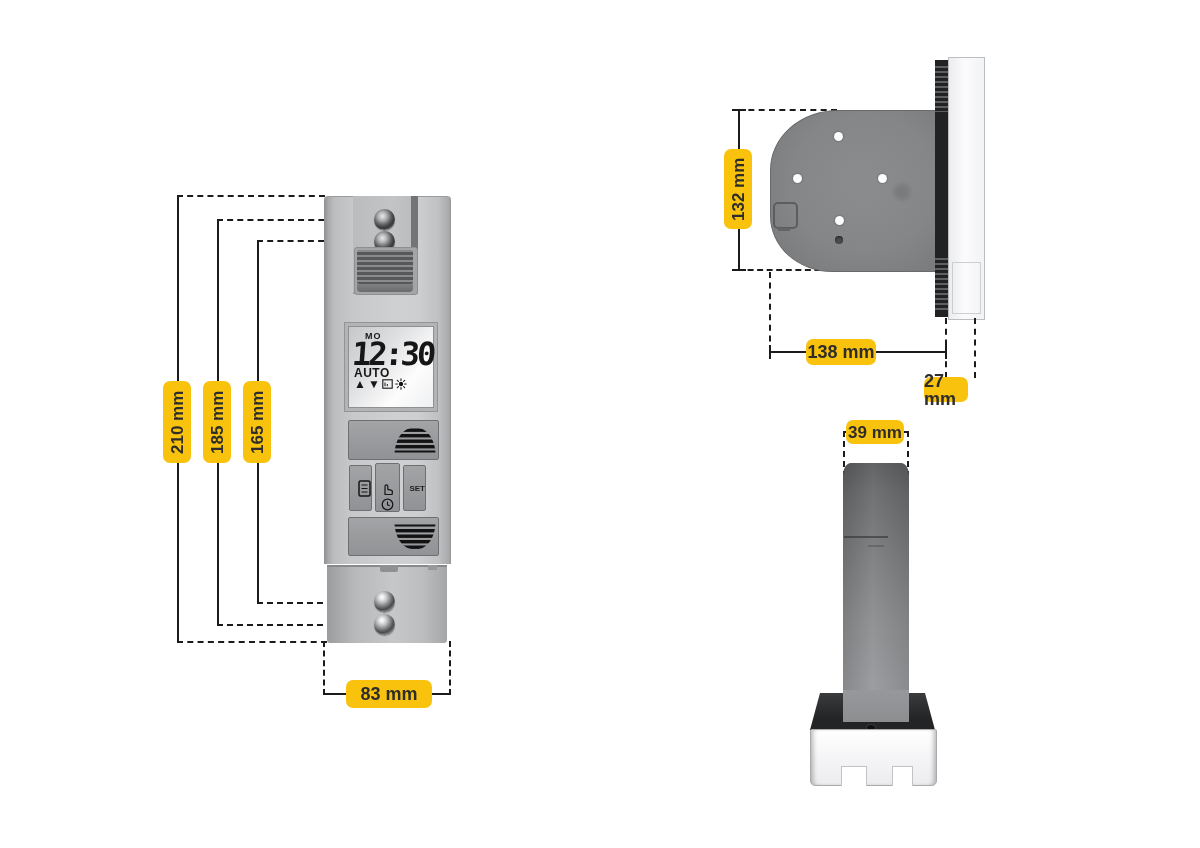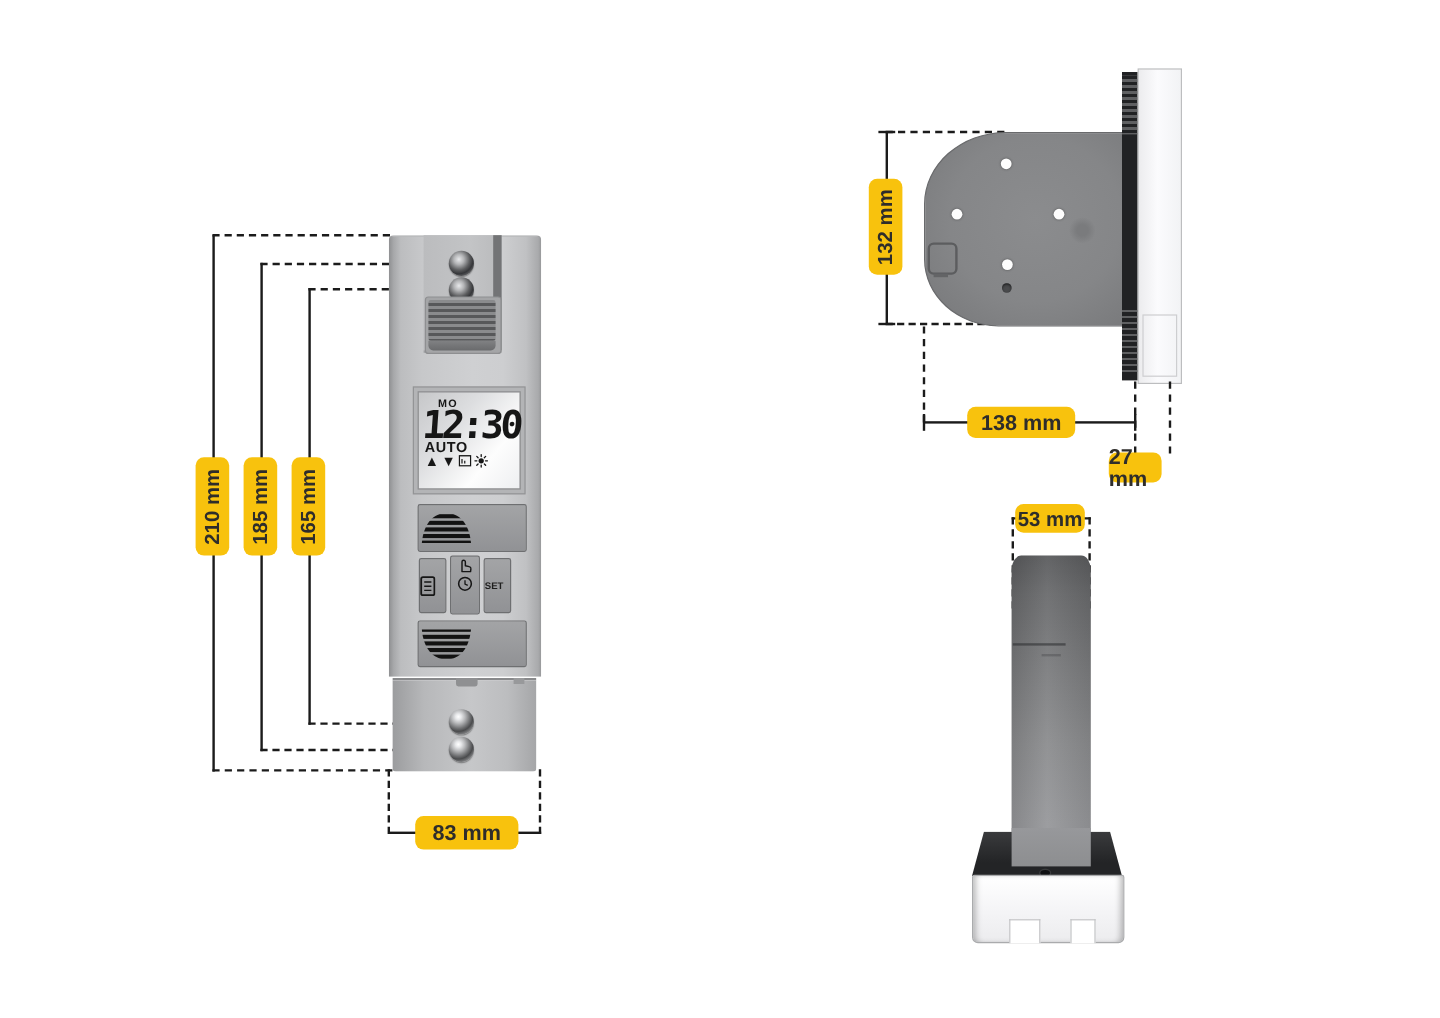--- a/index.html
+++ b/index.html
@@ -35,21 +35,21 @@
   }
   .screw {
     position:absolute; width:21px; height:21px; border-radius:50%;
     background:radial-gradient(circle at 40% 34%, #e8e9eb 0%, #b4b5b7 22%, #5c5d5f 48%,
       #36373a 64%, #7d7e80 86%, #a2a3a5 100%);
     box-shadow:0 1px 1px rgba(0,0,0,0.35);
   }
   .btn {
     position:absolute; background:linear-gradient(180deg,#a3a4a6,#919295);
     border:1px solid #6e6f71; border-radius:2px;
-    display:flex; align-items:center; justify-content:flex-start;
+    display:flex; align-items:center; justify-content:flex-end;
   }
   .lcd-screen {
     position:absolute; left:348px; top:326px; width:84px; height:80px;
     border:1px solid #8f9092;
     background:linear-gradient(130deg,#c6c7c9 0%,#dddee0 35%,#fdfdfd 70%,#eeeff1 100%);
     color:#161616;
   }
 
   
   .sv-bodyD {
@@ -215,30 +215,30 @@
     <div class="ribs" style="left:935px;top:255px;width:13px;height:58px;"></div>
     <div class="abs" style="left:948px;top:57px;width:35px;height:261px;border:1px solid #bcbdbf;background:linear-gradient(90deg,#ececee,#fbfbfd 45%,#f2f3f5);"></div>
     <div class="abs" style="left:952px;top:262px;width:27px;height:50px;border:1px solid #cdced0;"></div>
 
     <div class="dash-v" style="left:769px;top:272px;height:80px;"></div>
     <div class="dash-v" style="left:945px;top:318px;height:60px;"></div>
     <div class="dash-v" style="left:974px;top:318px;height:60px;"></div>
     <div class="solid-h" style="left:770px;top:351px;width:176px;"></div>
     <div class="tick-v" style="left:769px;top:345px;"></div>
     <div class="tick-v" style="left:945px;top:345px;"></div>
-    <div class="pill horiz" style="left:806px;top:339px;width:90px;height:26px;">138 mm</div>
+    <div class="pill horiz" style="left:806px;top:339px;width:70px;height:26px;">138 mm</div>
     <div class="pill horiz" style="left:924px;top:377px;width:44px;height:25px;">27 mm</div>
   </div>
 
   <div>
 
     <div class="dash-h" style="left:843px;top:431px;width:66px;"></div>
     <div class="dash-v" style="left:843px;top:431px;height:76px;"></div>
     <div class="dash-v" style="left:907px;top:431px;height:76px;"></div>
-    <div class="pill horiz" style="left:846px;top:420px;width:58px;height:24px;font-size:17px;">53 mm</div>
+    <div class="pill horiz" style="left:846px;top:420px;width:58px;height:24px;font-size:17px;">39 mm</div>
 
     <div class="abs" style="left:843px;top:463px;width:66px;height:262px;border-radius:8px 8px 0 0 / 12px 12px 0 0;background:linear-gradient(180deg,#5a5b5d 0%,#696a6c 12%,#7a7b7d 35%,#8b8c8e 60%,#96979a 85%,#98999b 100%);"></div>
     <div class="abs" style="left:843px;top:463px;width:66px;height:262px;border-radius:8px 8px 0 0 / 12px 12px 0 0;background:linear-gradient(90deg,rgba(0,0,0,0.10),rgba(255,255,255,0.06) 45%,rgba(0,0,0,0.08));"></div>
     <div class="abs" style="left:844px;top:536px;width:44px;height:2px;background:rgba(40,41,43,0.55);"></div>
     <div class="abs" style="left:868px;top:545px;width:16px;height:2px;background:rgba(40,41,43,0.25);"></div>
 
     <div class="abs" style="left:810px;top:693px;width:125px;height:37px;clip-path:polygon(8% 0,92% 0,100% 100%,0 100%);background:linear-gradient(180deg,#3a3b3d,#232426 70%);"></div>
     <div class="abs" style="left:843px;top:690px;width:66px;height:32px;background:linear-gradient(180deg,#97989b,#8d8e90);"></div>
     <div class="abs" style="left:866px;top:724px;width:8px;height:5px;border-radius:50%;background:#0f1012;border:1px solid rgba(255,255,255,0.18);"></div>
     <div class="abs" style="left:810px;top:729px;width:125px;height:55px;border:1px solid #aaabad;border-radius:2px 2px 5px 5px;background:linear-gradient(180deg,#ffffff,#f4f4f6 55%,#ececee);box-shadow:inset 5px 0 5px -3px rgba(0,0,0,0.28), inset -5px 0 5px -3px rgba(0,0,0,0.28);"></div>

